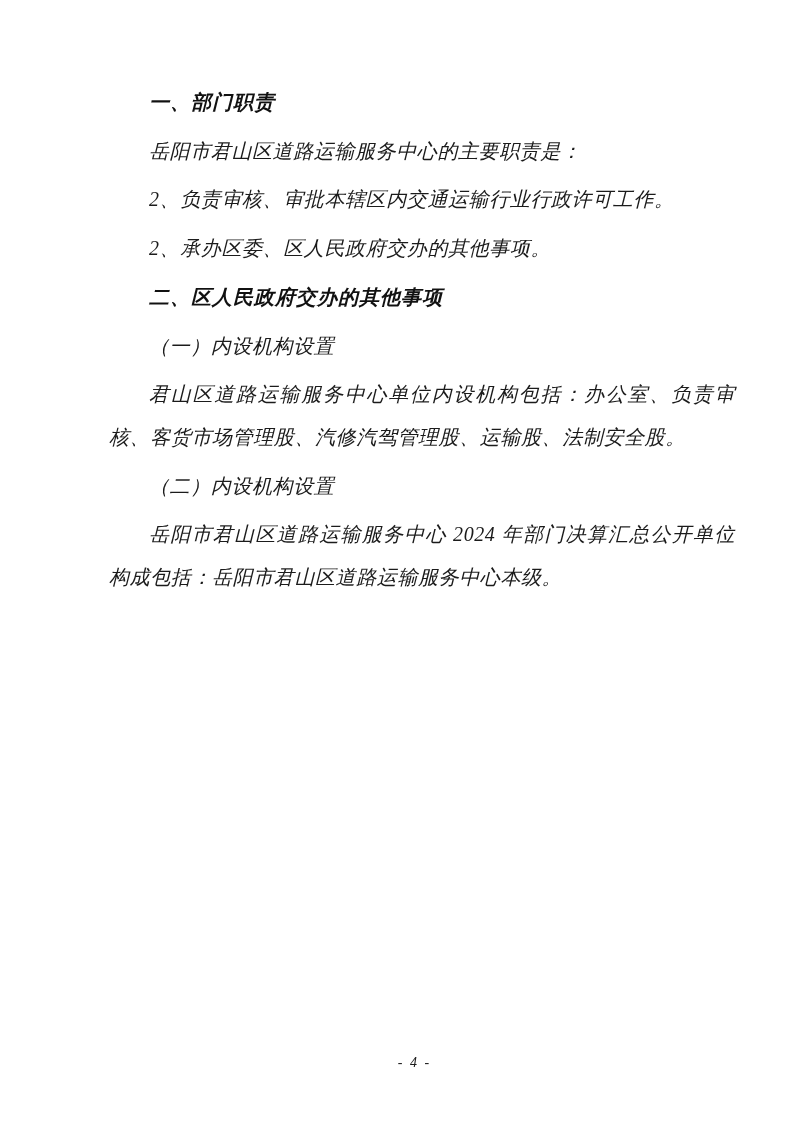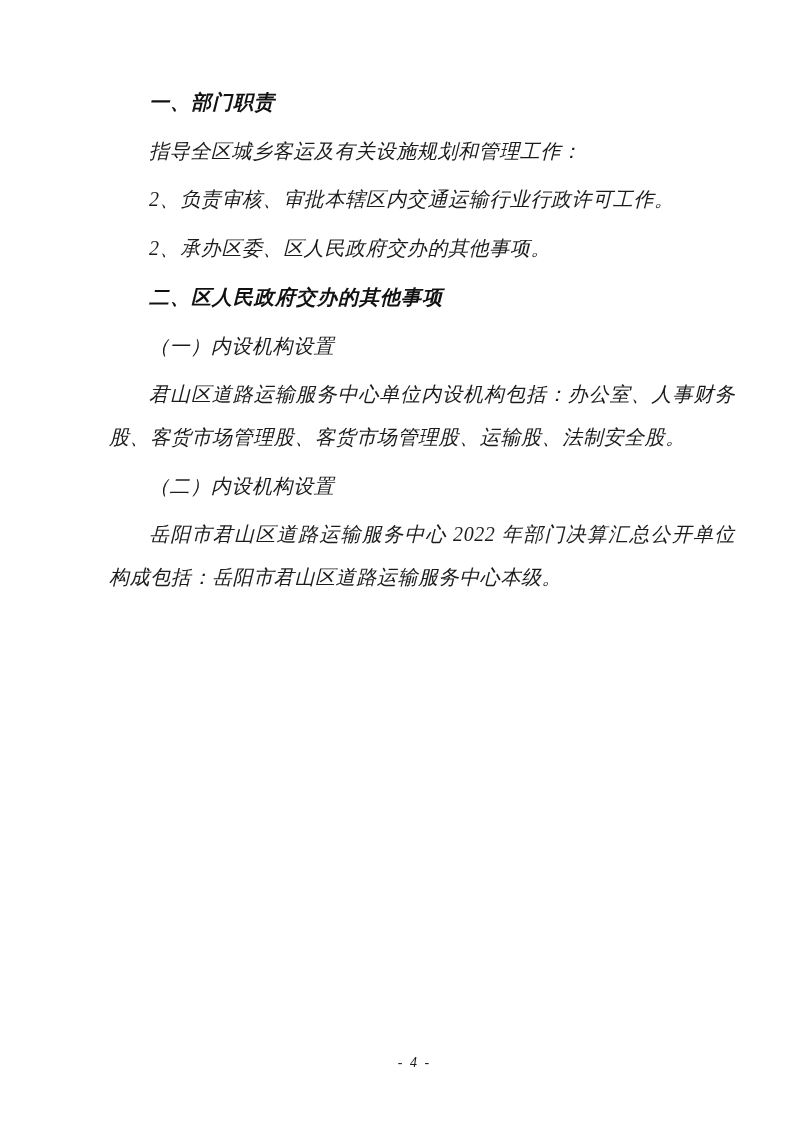--- a/index.html
+++ b/index.html
@@ -55,34 +55,34 @@
 </style>
 </head>
 <body>
 
 <div class="page">
 
   <div class="content">
 
     <div class="doc-heading">一、部门职责</div>
 
-    <div class="doc-para">指导全区城乡客运及有关设施规划和管理工作：</div>
+    <div class="doc-para">岳阳市君山区道路运输服务中心的主要职责是：</div>
 
 
     <div class="doc-para">2、负责审核、审批本辖区内交通运输行业行政许可工作。</div>
 
     <div class="doc-para">2、承办区委、区人民政府交办的其他事项。</div>
 
     <div class="doc-heading">二、区人民政府交办的其他事项</div>
 
     <div class="doc-para">（一）内设机构设置</div>
 
-    <div class="doc-para">君山区道路运输服务中心单位内设机构包括：办公室、人事财务股、客货市场管理股、客货市场管理股、运输股、法制安全股。</div>
+    <div class="doc-para">君山区道路运输服务中心单位内设机构包括：办公室、负责审核、客货市场管理股、汽修汽驾管理股、运输股、法制安全股。</div>
 
     <div class="doc-para">（二）内设机构设置</div>
 
-    <div class="doc-para">岳阳市君山区道路运输服务中心 2022 年部门决算汇总公开单位构成包括：岳阳市君山区道路运输服务中心本级。</div>
+    <div class="doc-para">岳阳市君山区道路运输服务中心 2024 年部门决算汇总公开单位构成包括：岳阳市君山区道路运输服务中心本级。</div>
 
   </div>
 
   <div class="page-footer">- 4 -</div>
 
 </div>
 
 </body></html>

